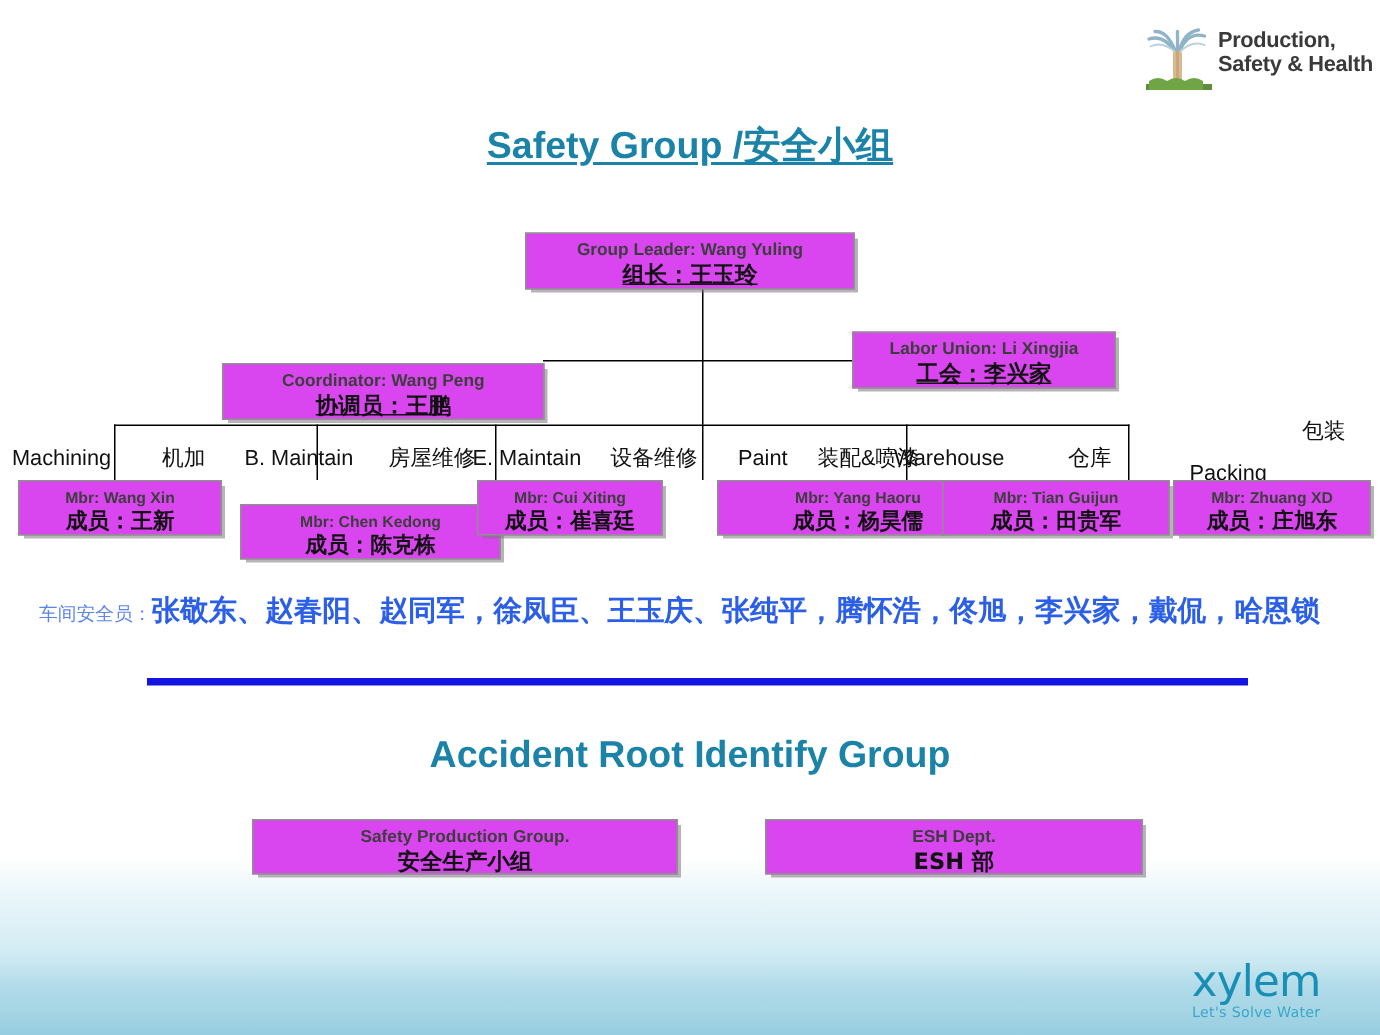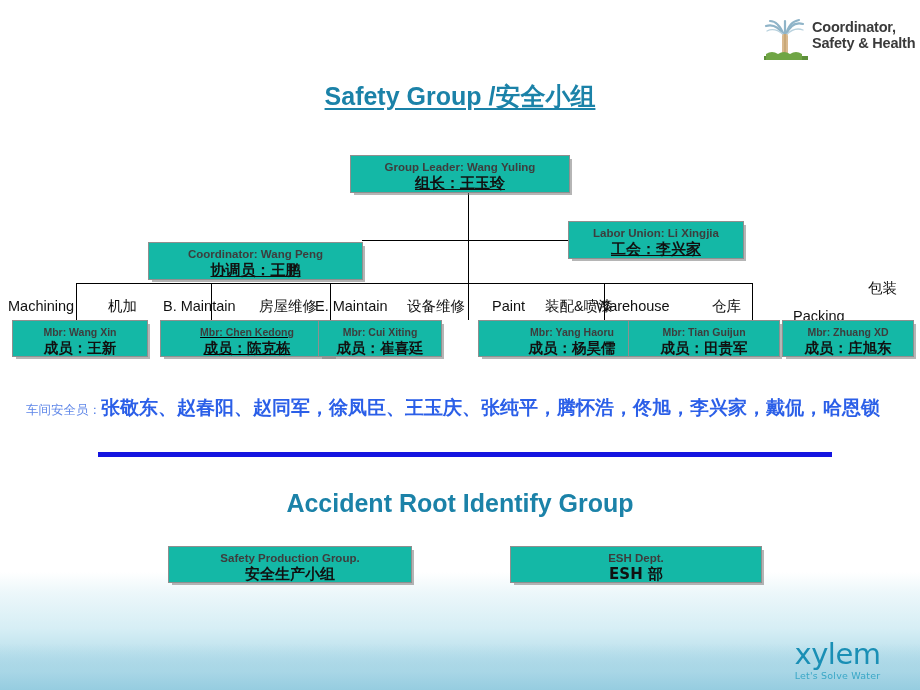--- a/index.html
+++ b/index.html
@@ -46,21 +46,21 @@
     text-decoration:underline;
     text-underline-offset:3px;
   }
   .title-sub{
     position:absolute;left:0;right:0;top:489px;text-align:center;
     font-size:25px;font-weight:bold;color:#1b82a8;
   }
   
   .obox{
     position:absolute;
-    background:#14b8a6;
+    background:#d946ef;
     border:1px solid #8f8f8f;
     box-shadow:3px 3px 0 -1px rgba(120,120,120,.55);
     box-sizing:border-box;
     text-align:center;
     padding-top:4px;
     z-index:5;
   }
   .obox .en{
     font-size:11.5px;font-weight:bold;color:#3d3d3d;line-height:14px;
     white-space:nowrap;
@@ -133,21 +133,21 @@
         <path d="M26 17 C32 11, 38 10, 43 12"></path>
       </g>
 
       <rect x="22" y="16" width="6" height="22" rx="2" fill="#d9b98f"></rect>
       <rect x="24" y="16" width="2" height="22" fill="#c9a877"></rect>
 
       <path d="M4 38 h44 v4 h-44 z" fill="#5d8f3a"></path>
       <path d="M6 36 q6 -4 12 0 q6 -4 12 0 q6 -4 12 0 v6 h-36 z" fill="#6fa544"></path>
     </svg>
     <div class="txt">
-      <div>Coordinator,</div>
+      <div>Production,</div>
       <div>Safety &amp; Health</div>
     </div>
   </div>
 
   <div class="title-main">Safety Group /安全小组</div>
 
   <div class="ln lnv" style="left:468px;top:192px;height:91px;"></div>
 
   <div class="ln lnh" style="left:362px;top:240px;width:208px;"></div>
 
@@ -191,21 +191,21 @@
   <div class="dept cn" style="left:712px;top:297px;">仓库</div>
 
   <div class="dept" style="left:793px;top:297px;margin-top:10px;">Packing</div>
   <div class="dept cn" style="left:868px;top:279px;">包装</div>
 
   <div class="obox small" style="left:12px;top:320px;width:136px;height:37px;">
     <div class="en">Mbr: Wang Xin</div>
     <div class="cn">成员：王新</div>
   </div>
 
-  <div class="obox small" style="left:160px;top:320px;width:174px;height:37px;text-decoration:underline;">
+  <div class="obox small" style="left:160px;top:336px;width:174px;height:37px;">
     <div class="en">Mbr: Chen Kedong</div>
     <div class="cn">成员：陈克栋</div>
   </div>
 
   <div class="obox small" style="left:318px;top:320px;width:124px;height:37px;">
     <div class="en">Mbr: Cui Xiting</div>
     <div class="cn">成员：崔喜廷</div>
   </div>
 
   <div class="obox small" style="left:478px;top:320px;width:152px;height:37px;padding-left:36px;">
@@ -224,21 +224,21 @@
   </div>
 
   <div class="names">
     <span class="lead">车间安全员：</span><span>张敬东、赵春阳、赵同军，徐凤臣、王玉庆、张纯平，腾怀浩，佟旭，李兴家，戴侃，哈恩锁</span>
   </div>
 
   <div class="rule"></div>
 
   <div class="title-sub">Accident Root Identify Group</div>
 
-  <div class="obox" style="left:168px;top:546px;width:244px;height:37px;">
+  <div class="obox" style="left:168px;top:546px;width:284px;height:37px;">
     <div class="en">Safety Production Group.</div>
     <div class="cn">安全生产小组</div>
   </div>
 
   <div class="obox" style="left:510px;top:546px;width:252px;height:37px;">
     <div class="en">ESH Dept.</div>
     <div class="cn">ESH 部</div>
   </div>
 
   <div class="xylem">

